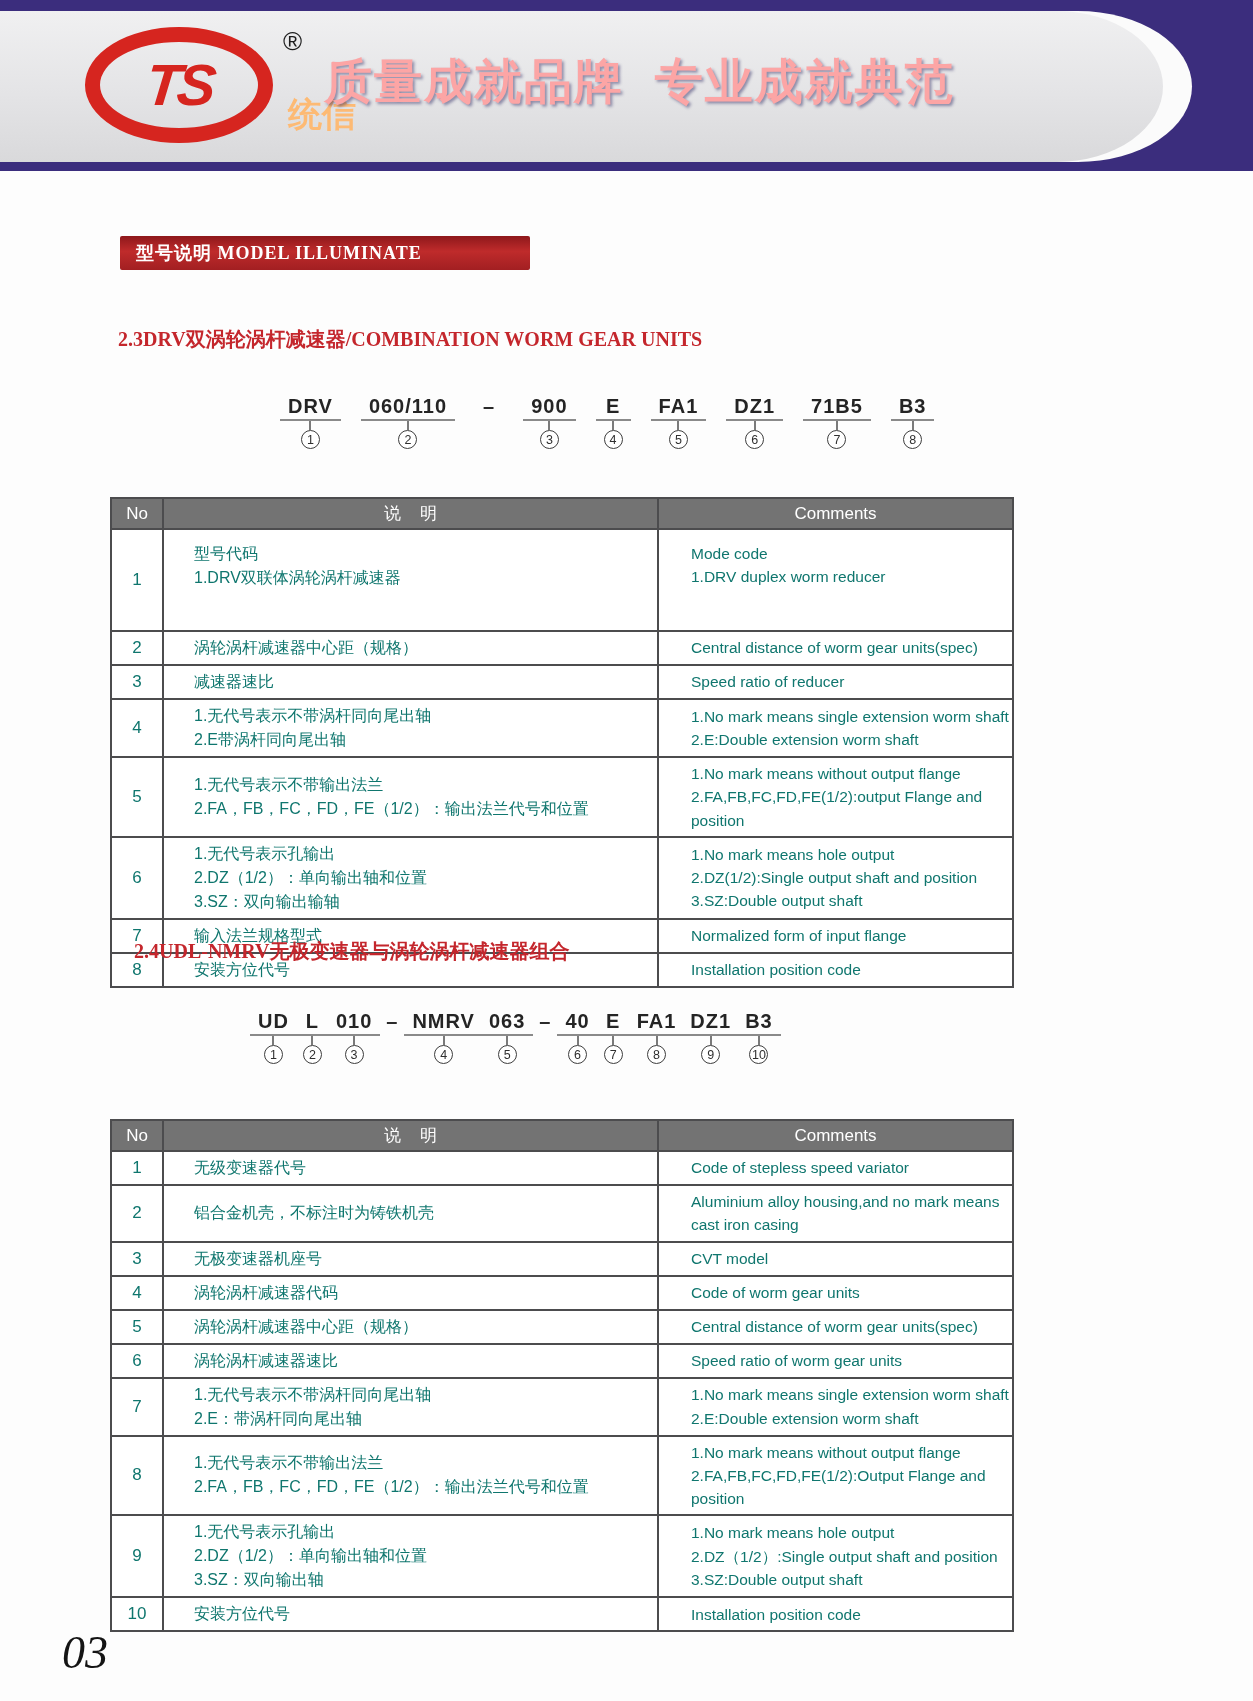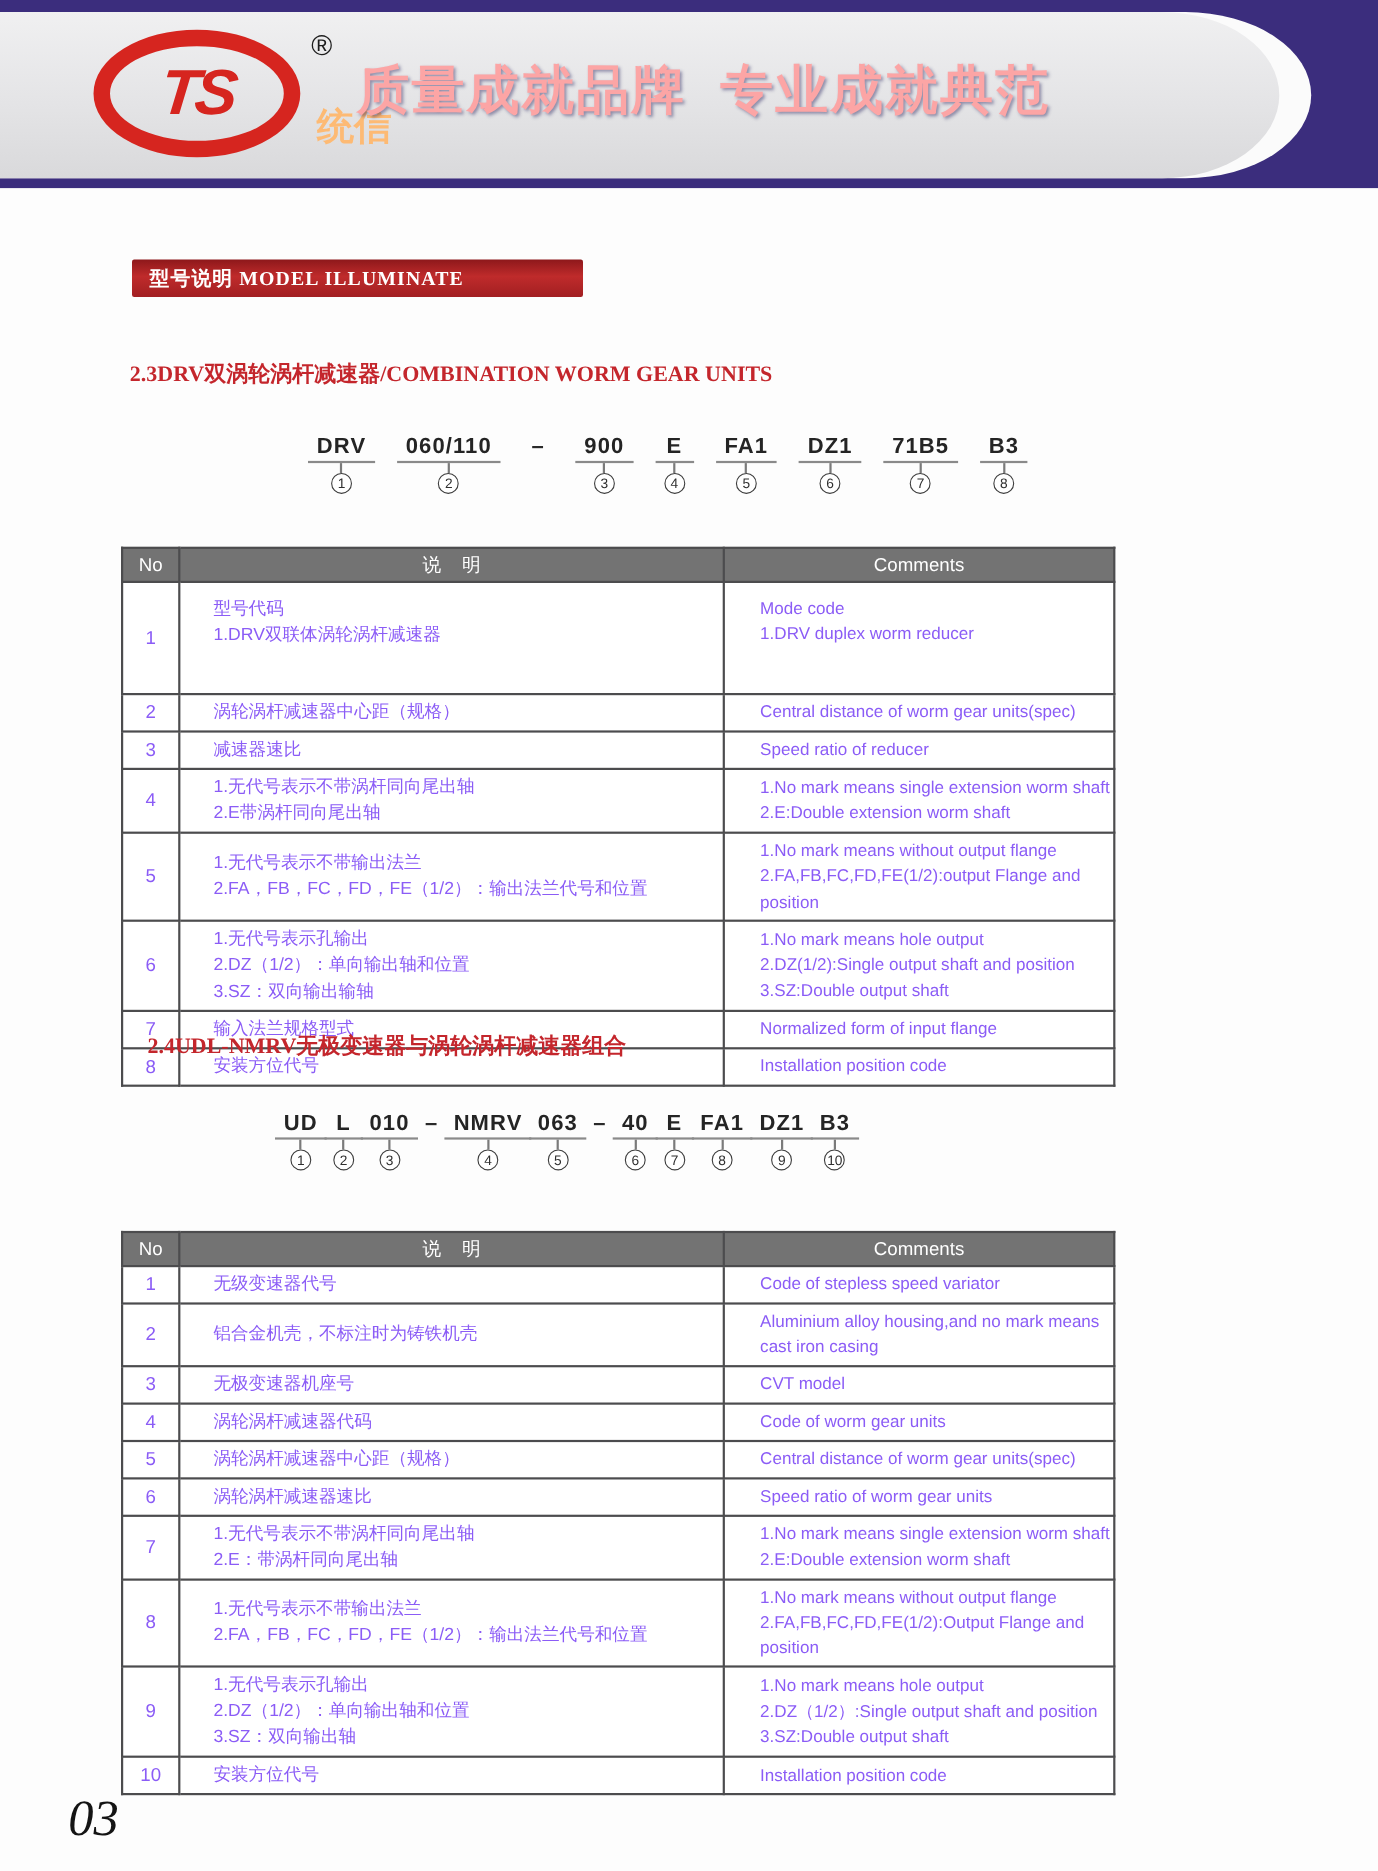--- a/index.html
+++ b/index.html
@@ -56,21 +56,21 @@
   
   .spec-table { position:absolute; left:110px; width:902px; border-collapse:collapse;
                 table-layout:fixed; background:#fff; }
   #sec0-table { top:497px; }
   #sec1-table { top:1119px; }
   .spec-table col.c-no { width:52px; }
   .spec-table col.c-desc { width:495px; }
   .spec-table col.c-com { width:355px; }
   .spec-table th { background:#737373; color:#ffffff; font-weight:normal; font-size:17px;
                    padding:3px 0; border:2px solid #4c4c4e; white-space:pre; text-align:center; }
-  .spec-table td { border:2px solid #4c4c4e; padding:4px 0; vertical-align:middle; color:#8b5cf6; }
+  .spec-table td { border:2px solid #4c4c4e; padding:4px 0; vertical-align:middle; color:#0f766e; }
   .td-no { text-align:center; font-size:17px; }
   .td-desc { padding-left:30px !important; font-size:16px; }
   .td-comments { padding-left:32px !important; font-size:15.5px; }
   .cell-line { line-height:1.5; }
   #sec0-table tr.row-0 td { height:84px; }
   #sec0-table tr.row-0 .td-desc, #sec0-table tr.row-0 .td-comments { vertical-align:top; padding-top:12px !important; }
 
   
   .footer-note { position:absolute; left:107px; top:1553px; color:#dd5150; }
   .footer-cn { font-size:19px; font-weight:bold; line-height:26px; }

